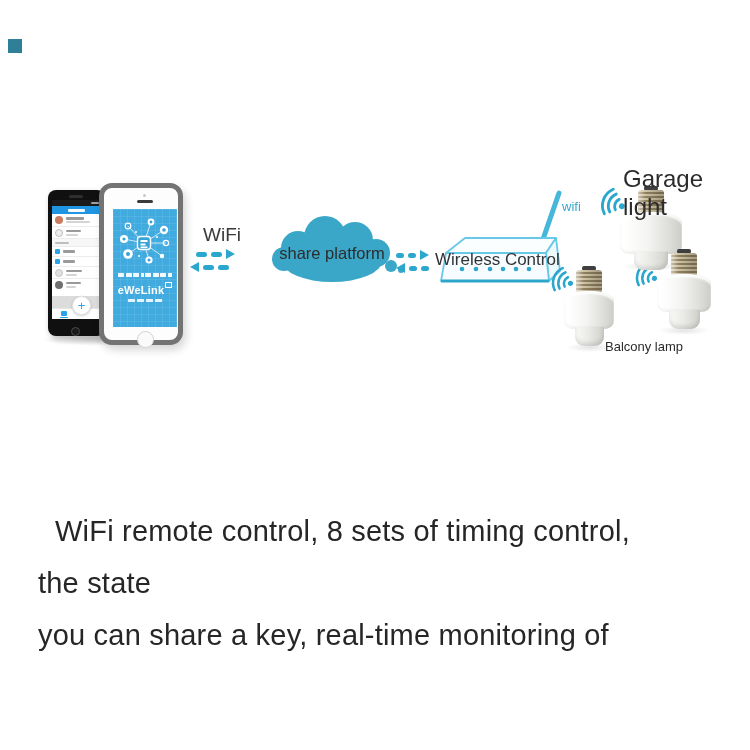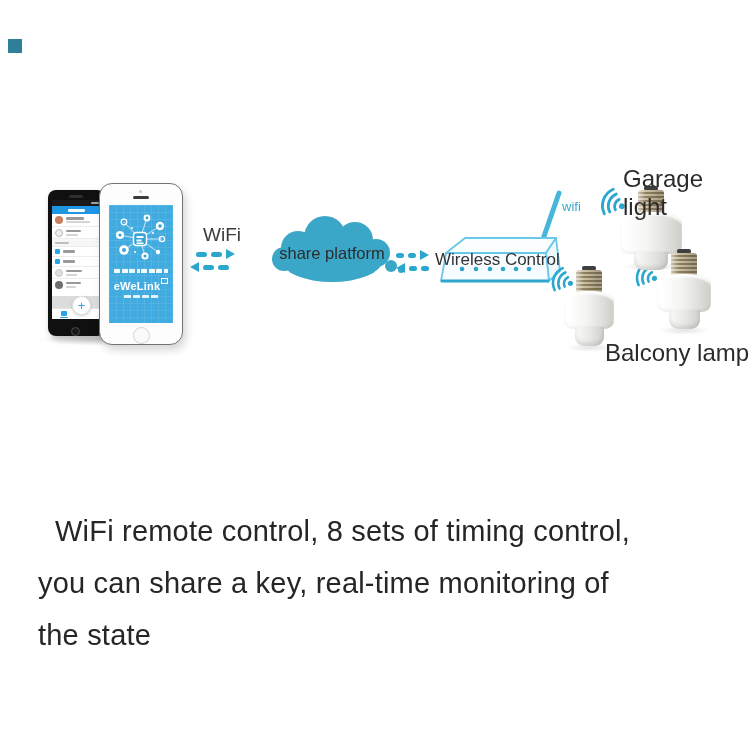--- a/index.html
+++ b/index.html
@@ -37,21 +37,21 @@
   .pl-tabbar{left:4px;top:118px;width:49px;height:10px;background:#ffffff;border-top:1px solid #e6e6e6;}
   .pl-home{left:9px;top:1.5px;width:6px;height:5px;background:#2aa3e8;border-radius:1px;}
   .pl-home-label{left:8px;top:7.5px;width:8px;height:1.5px;background:#2aa3e8;border-radius:1px;}
   .pl-fab{left:24px;top:106px;width:17px;height:17px;border-radius:50%;background:#ffffff;
       border:1px solid #e2e2e2;box-shadow:0 1px 3px rgba(0,0,0,.2);
       display:flex;align-items:center;justify-content:center;color:#2aa3e8;font-size:13px;line-height:1;}
   .pl-chin-btn{left:23px;top:137px;width:9px;height:9px;border-radius:50%;
       border:1.5px solid #4a4a4a;background:#1a1a1a;box-sizing:border-box;}
 
   .phone-right{left:99px;top:183px;width:84px;height:162px;background:#fdfdfd;
-      border:1px solid #737373;border-radius:13px;box-shadow:3px 5px 9px rgba(0,0,0,.16);box-sizing:border-box;}
+      border:5px solid #737373;border-radius:13px;box-shadow:3px 5px 9px rgba(0,0,0,.16);box-sizing:border-box;}
   .pr-camera{left:39px;top:6px;width:3px;height:3px;border-radius:50%;background:#c9c9c9;}
   .pr-speaker{left:33px;top:12px;width:16px;height:3px;background:#3a3a3a;border-radius:2px;}
   .pr-screen{left:9px;top:21px;width:64px;height:118px;background:#41abe0;overflow:hidden;
       background-image:linear-gradient(rgba(255,255,255,.08) 1px, transparent 1px),
                        linear-gradient(90deg, rgba(255,255,255,.08) 1px, transparent 1px);
       background-size:7px 7px;}
   .pr-slogan{left:3px;top:64px;width:58px;display:flex;gap:1.5px;justify-content:center;}
   .pr-slogan i{height:3.5px;background:rgba(255,255,255,.92);border-radius:.5px;}
   .pr-logo{left:0;top:73px;width:64px;text-align:center;color:#ffffff;font-weight:bold;
       font-size:11px;letter-spacing:.2px;}
@@ -68,21 +68,21 @@
   .dash.s{width:8px;}
   .tri-r{width:0;height:0;border-left:9px solid #2ba7cd;border-top:5.5px solid transparent;border-bottom:5.5px solid transparent;}
   .tri-l{width:0;height:0;border-right:9px solid #2ba7cd;border-top:5.5px solid transparent;border-bottom:5.5px solid transparent;}
 
   .wifi-link-label{left:203px;top:224px;font-size:19px;color:#3a3a3a;}
 
   .cloud-label{left:266px;top:244px;width:132px;text-align:center;font-size:16.5px;color:#2c2c2c;}
   .router-label{left:435px;top:250px;font-size:17px;color:#333333;}
   .antenna-label{left:562px;top:199px;font-size:13px;color:#38a9cc;}
   .garage-label{left:623px;top:165px;font-size:24px;color:#2b2b2b;}
-  .balcony-label{left:605px;top:339px;font-size:24px;color:#2b2b2b;}
+  .balcony-label{left:605px;top:339px;font-size:13px;color:#2b2b2b;}
 
   
   .lamp{display:flex;flex-direction:column;align-items:center;}
   .lamp .tip{width:14px;height:4px;background:#3f3f3f;border-radius:2px 2px 1px 1px;}
   .lamp .screw{width:26px;height:22px;border-radius:3px;
      background:linear-gradient(90deg, rgba(255,255,255,.55), rgba(255,255,255,0) 30%, rgba(0,0,0,.18) 85%),
        repeating-linear-gradient(180deg,#cfc2a4 0px,#cfc2a4 2px,#8f805f 2px,#8f805f 4px);}
   .lamp .body{background:linear-gradient(90deg,#ffffff 8%,#f4f4f2 45%,#dededa 78%,#cdcdc8);
      border-radius:46% 46% 10px 10px / 26% 26% 8px 8px;margin-top:-2px;
      box-shadow:inset 0 3px 2px rgba(255,255,255,.9), inset 0 -2px 3px rgba(0,0,0,.06);}
@@ -334,17 +334,17 @@
     <div class="screw" style="height:23px"></div>
     <div class="body" style="width:50px;height:38px"></div>
     <div class="socket" style="width:29px;height:19px"></div>
   </div>
 
   <div class="abs garage-label">Garage light</div>
   <div class="abs balcony-label">Balcony lamp</div>
 
   <div class="abs description">
     <div class="l1">WiFi remote control, 8 sets of timing control,</div>
+    <div>the state</div>
     <div>you can share a key, real-time monitoring of</div>
-    <div>the state</div>
   </div>
 
 </div>
 
 </body></html>

